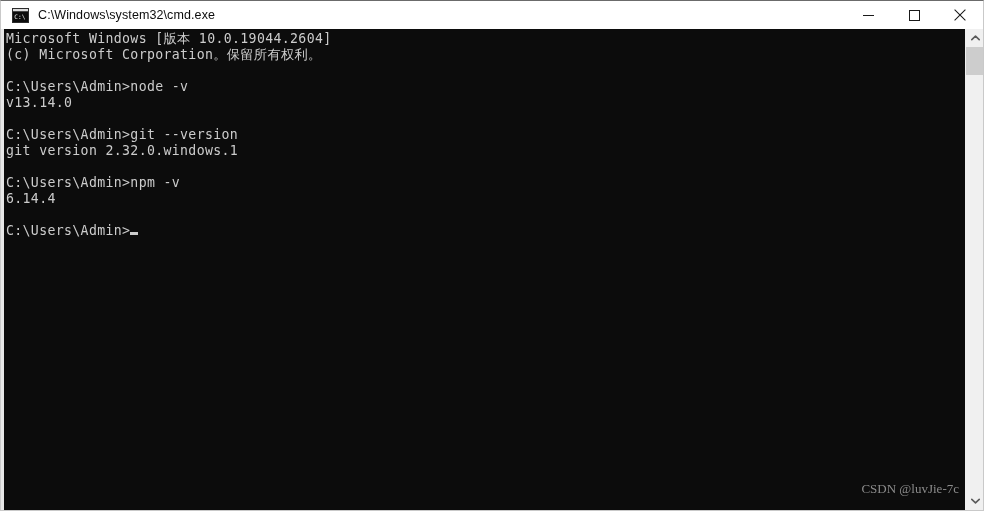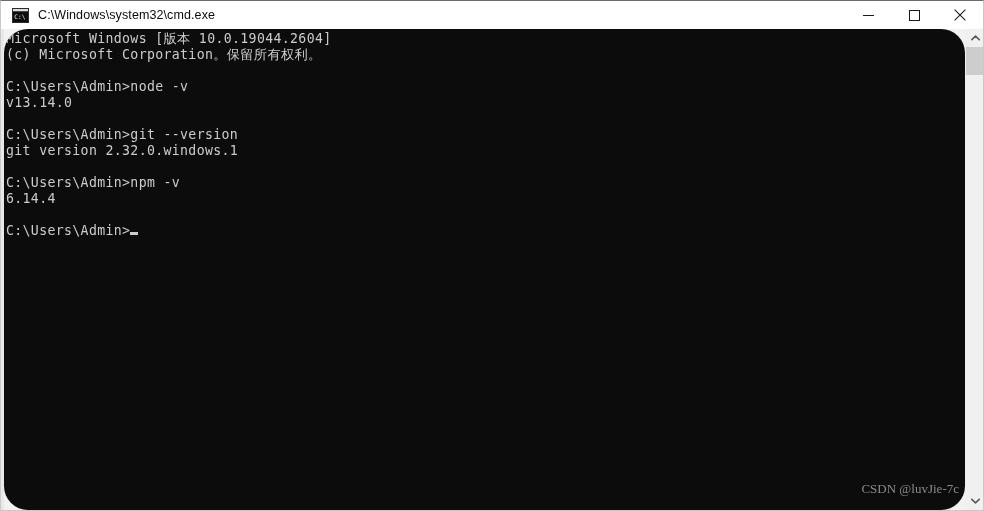--- a/index.html
+++ b/index.html
@@ -101,21 +101,20 @@
     background: #e8e8e8;
   }
   #console {
     position: absolute;
     left: 3px;
     top: 0;
     width: 961px;
     height: 481px;
     background: #0c0c0c;
     overflow: hidden;
-    border-radius: 24px;
   }
   #console-text {
     position: absolute;
     left: 2px;
     top: 2px;
     margin: 0;
     font-family: "DejaVu Sans Mono", "Liberation Mono", monospace;
     font-size: 13.2px;
     line-height: 16px;
     color: #cccccc;

